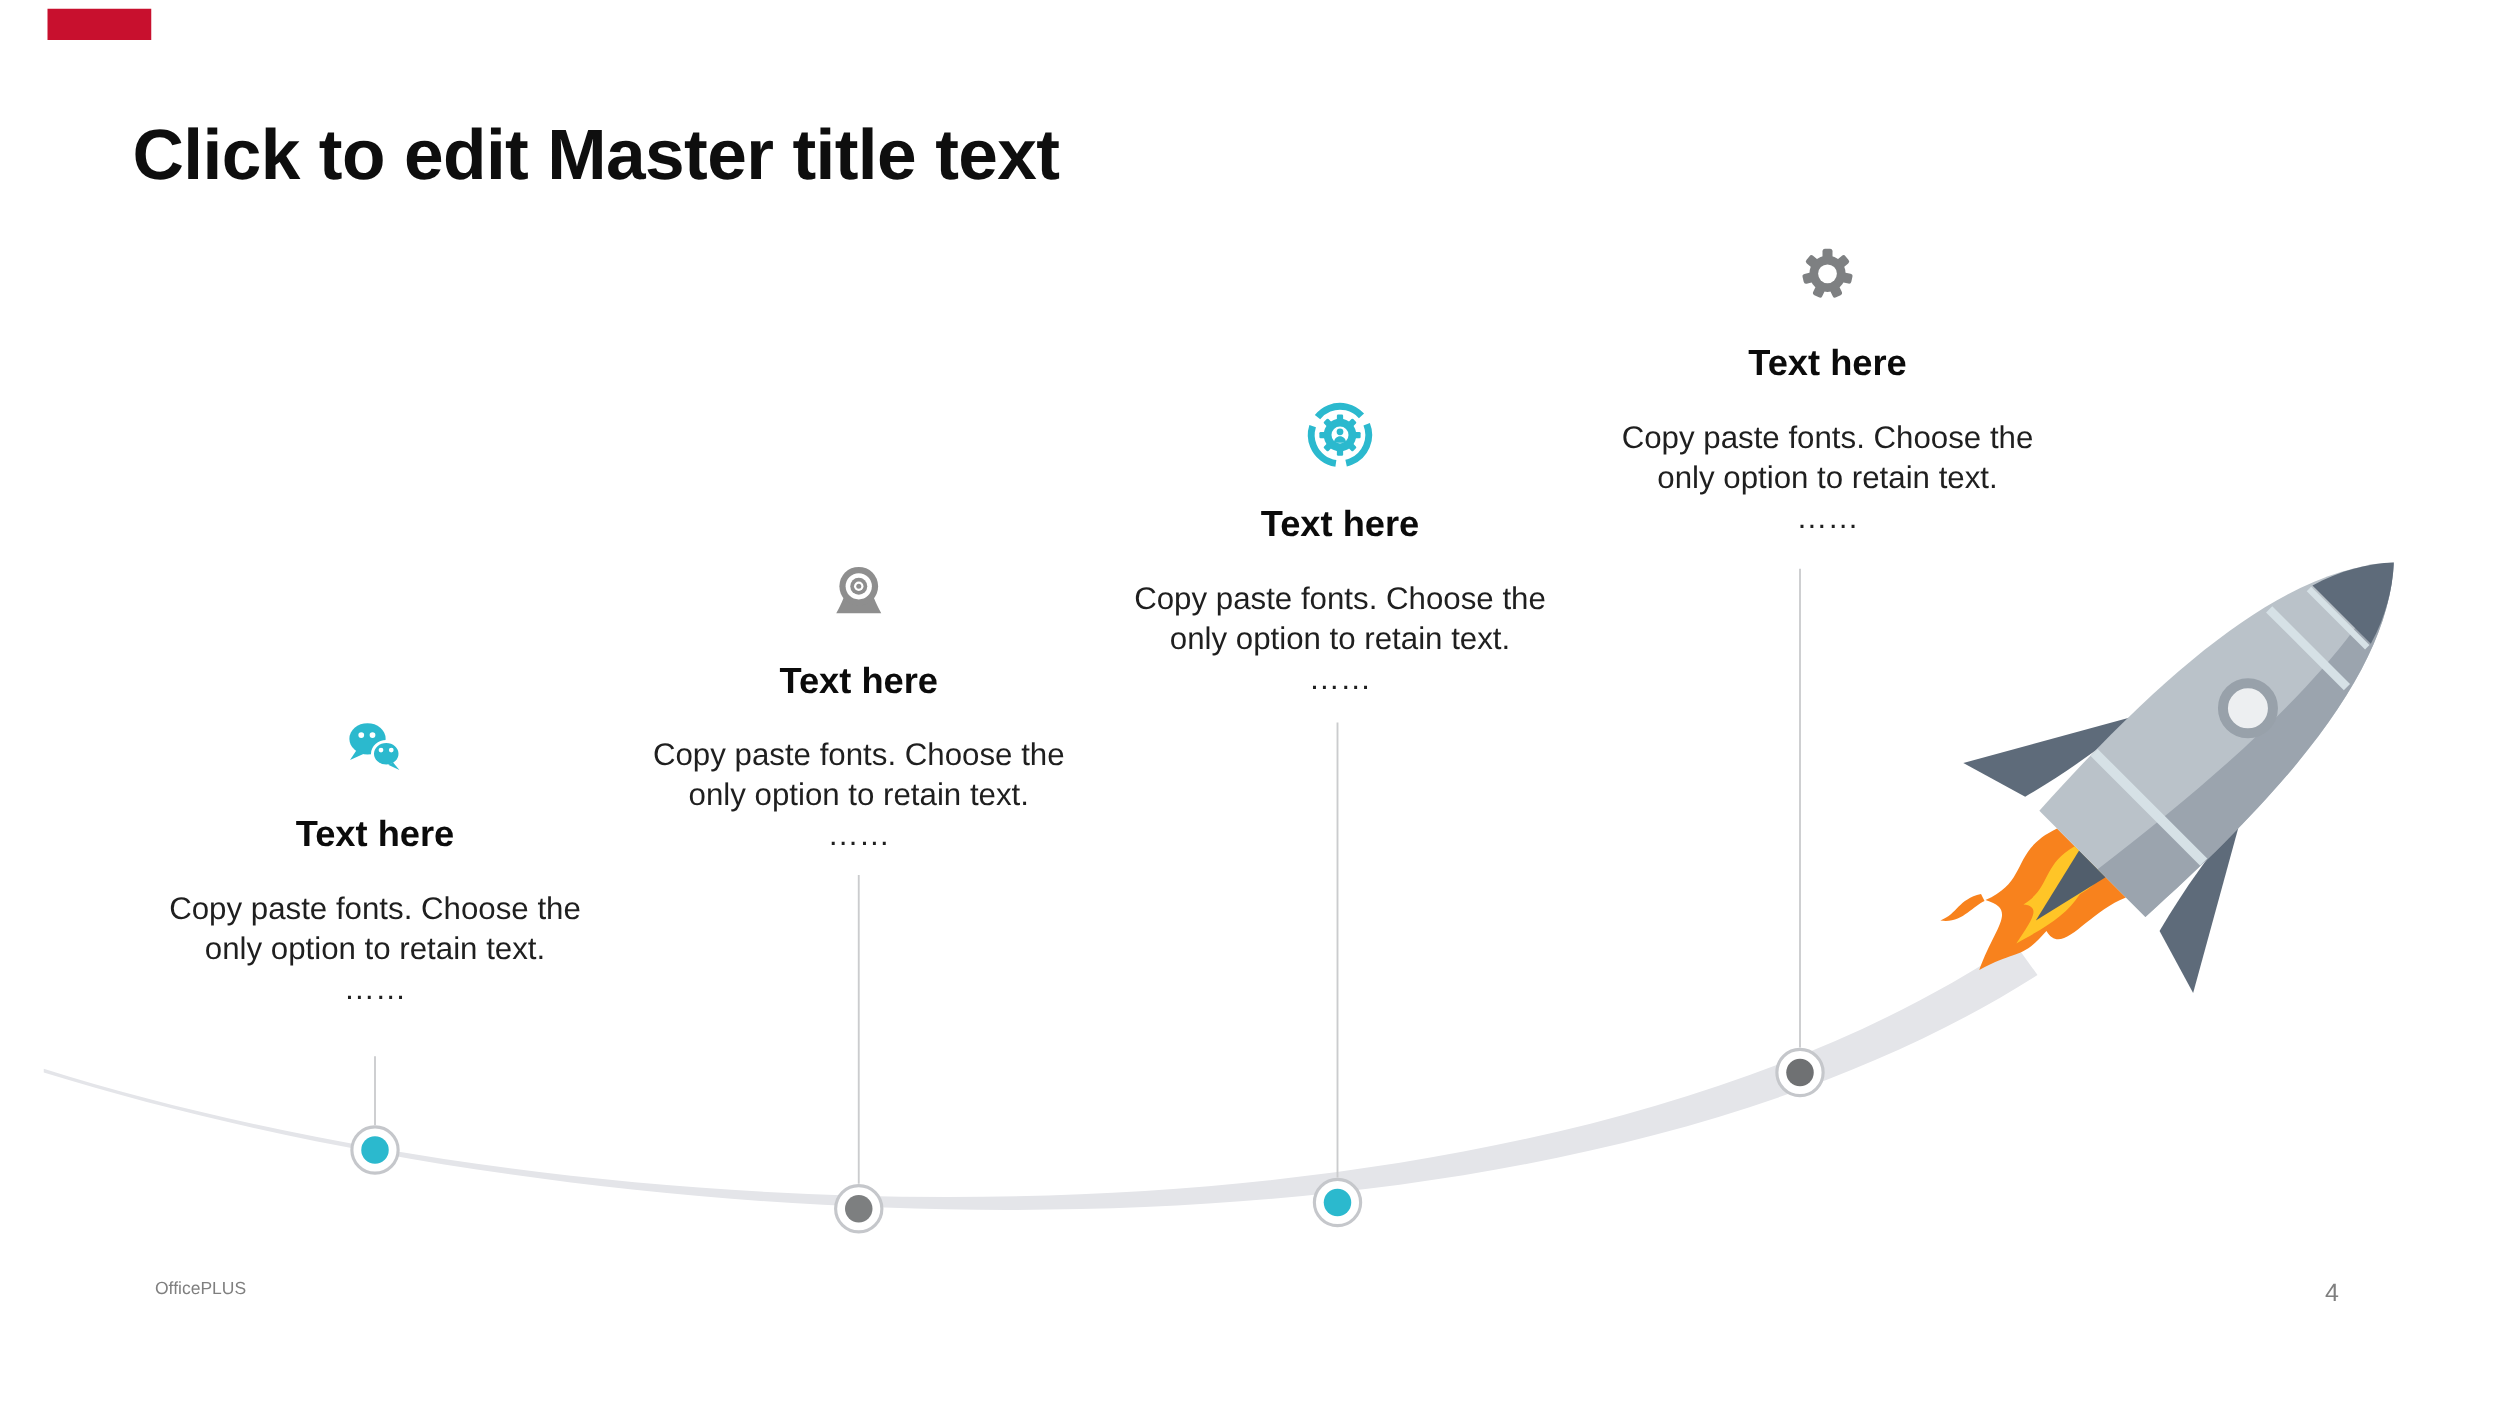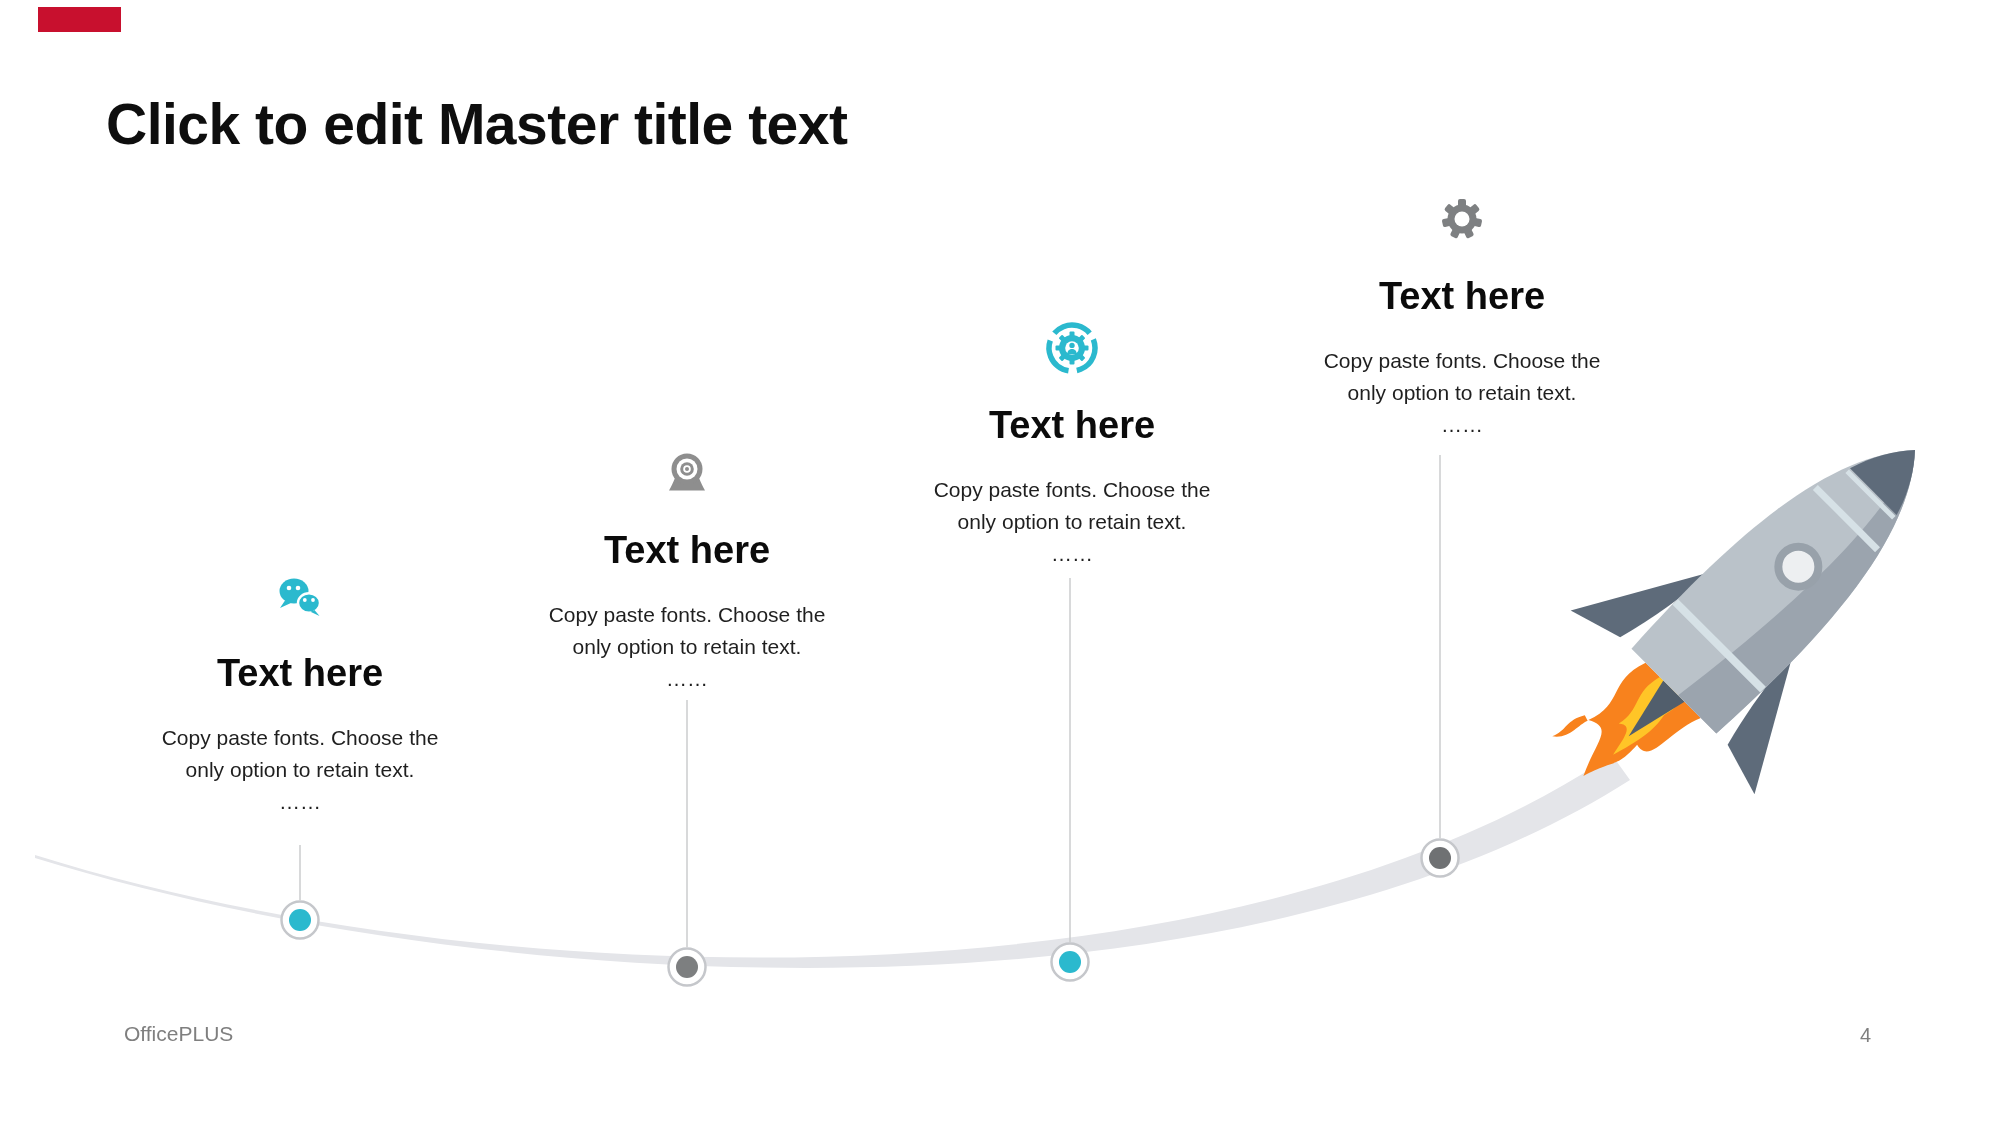--- a/index.html
+++ b/index.html
@@ -15,31 +15,31 @@
     position:absolute;left:106px;top:90px;margin:0;
     font-size:57px;font-weight:700;color:#0e0e0e;letter-spacing:-0.5px;
     line-height:1.2;white-space:nowrap;
   }
   .bg-svg{position:absolute;left:0;top:0;width:2000px;height:1125px;}
   .col{
     position:absolute;width:340px;text-align:center;
   }
   .col .icon{height:52px;display:flex;align-items:center;justify-content:center;}
   .col h3{
-    margin:30px 0 0 0;font-size:38px;font-weight:700;color:#0b0b0b;line-height:1.15;
+    margin:30px 0 0 0;font-size:29px;font-weight:700;color:#0b0b0b;line-height:1.15;
   }
   .col .body{
-    margin-top:26px;font-size:21px;line-height:32px;color:#1f1f1f;
+    margin-top:26px;font-size:25px;line-height:32px;color:#1f1f1f;
   }
   .col-1{left:130px;top:570px;}
   .col-2{left:517px;top:447px;}
   .col-3{left:902px;top:322px;}
   .col-4{left:1292px;top:193px;}
   .footer-brand{
-    position:absolute;left:124px;top:1022px;font-size:21px;color:#7f7f7f;
+    position:absolute;left:124px;top:1022px;font-size:14px;color:#7f7f7f;
   }
   .page-number{
     position:absolute;left:1860px;top:1024px;font-size:20px;color:#7f7f7f;
   }
 </style>
 </head>
 <body>
 
 <div class="accent-bar"></div>
 

